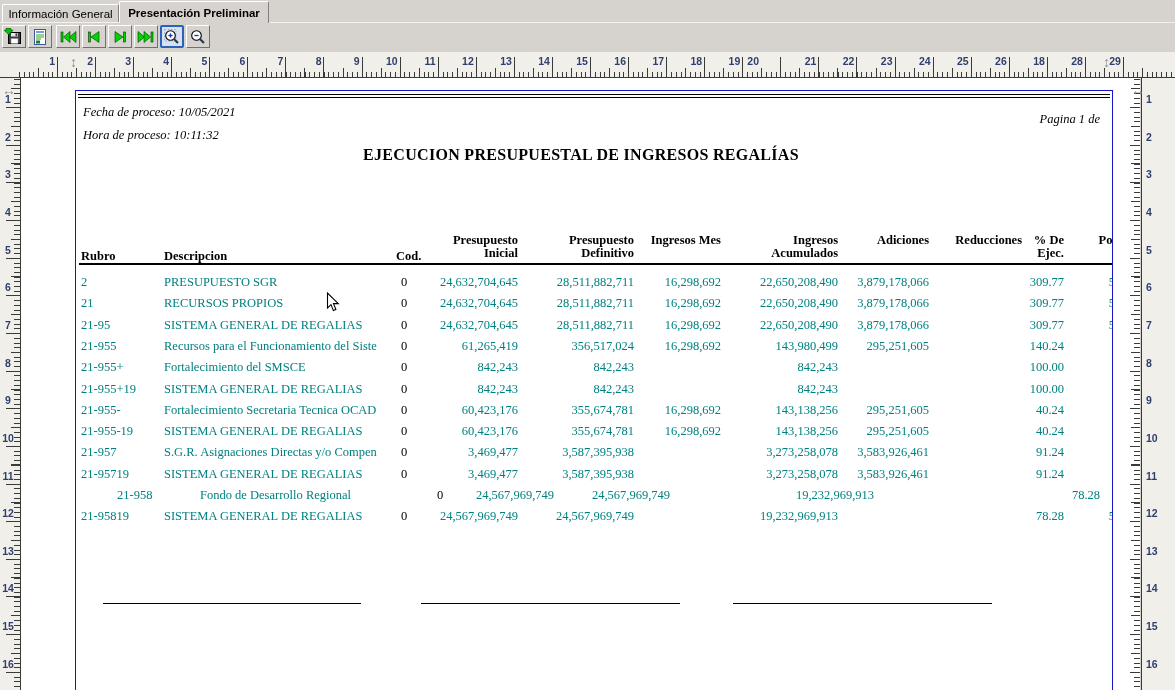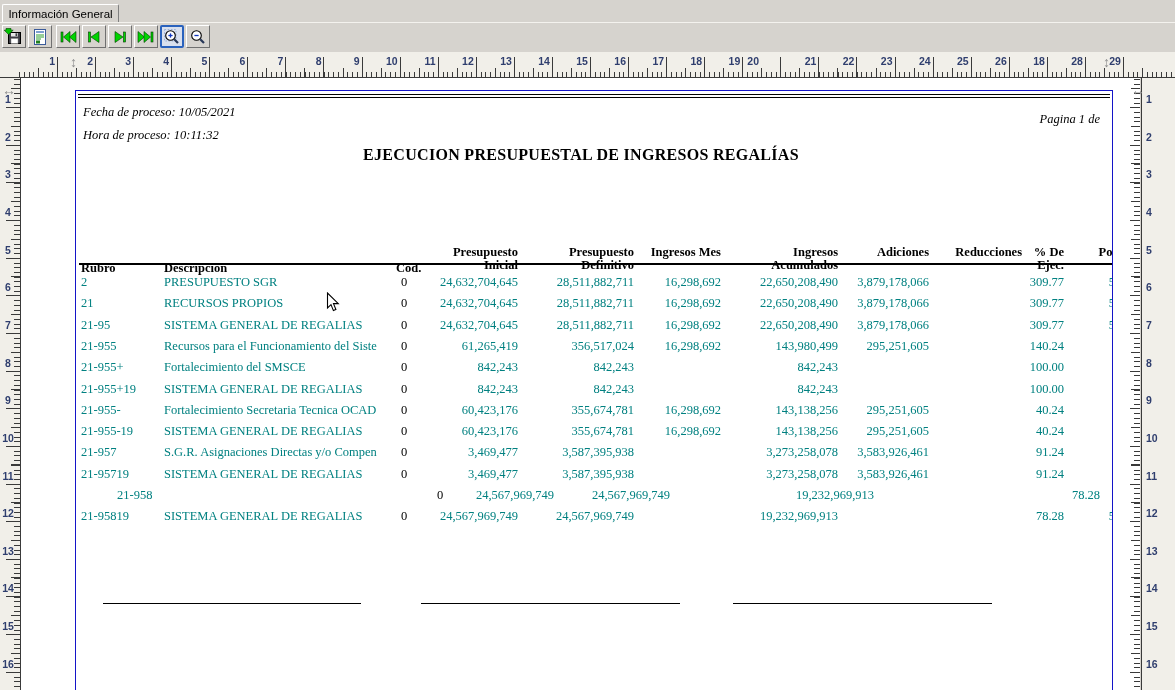--- a/index.html
+++ b/index.html
@@ -57,21 +57,21 @@
 
   
   .page{position:absolute;left:75px;top:90px;width:1038px;height:605px;background:#fff;
         border:1px solid #1414c8;overflow:hidden;font-family:"Liberation Serif",serif;}
   .dline{position:absolute;left:2px;right:2px;height:1px;background:#000;}
   .hmeta{position:absolute;font-style:italic;font-size:12.5px;color:#000;white-space:nowrap;text-align:center;}
   .rtitle{position:absolute;left:0;width:1010px;text-align:center;font-weight:bold;font-size:16px;
           letter-spacing:.3px;color:#000;}
   .rsub{position:absolute;left:0;width:1010px;text-align:center;font-weight:bold;font-size:14px;color:#000;}
   .hcell{position:absolute;top:143px;height:29px;display:flex;flex-direction:column;
-         font-weight:bold;font-size:12.5px;line-height:13px;text-align:center;color:#000;margin-top:12px;}
+         font-weight:bold;font-size:12.5px;line-height:13px;text-align:center;color:#000;}
   .hcell.bot{justify-content:flex-end;}
   .hcell.top{justify-content:flex-start;}
   .hrule{position:absolute;left:3px;top:172px;width:1035px;height:2px;background:#000;}
   .trow{position:absolute;left:0;width:1038px;height:15px;}
   .cell{position:absolute;top:0;font-size:12.5px;color:#008080;white-space:nowrap;overflow:hidden;}
   .cell.c2{color:#000;}
   .c0{left:5px;width:80px;text-align:left;}
   .c1{left:88px;width:233px;text-align:left;}
   .c2{left:320px;width:16px;text-align:center;}
   .c3{left:332px;width:110px;text-align:right;}
@@ -87,20 +87,23 @@
 </style>
 </head>
 <body>
 
 <div id="app">
 
   <div class="tabbar">
     <div class="page-edge"></div>
     <div class="tab inactive">
       <span>Información General</span>
+    </div>
+    <div class="tab active">
+      <span>Presentación Preliminar</span>
     </div>
   </div>
 
   <div class="toolbar">
     <button class="tbtn" style="left:2px">
       <svg width="20" height="20" viewBox="0 0 20 20">
         <rect x="4.5" y="5.5" width="12" height="11" fill="#3c3c44" stroke="#000"></rect>
         <rect x="7" y="6" width="7" height="3.5" fill="#e8e8e8"></rect>
         <rect x="11.5" y="6.3" width="1.8" height="2.8" fill="#3c3c44"></rect>
         <rect x="7" y="11.5" width="7" height="5" fill="#fff" stroke="#888" stroke-width="0.5"></rect>
@@ -480,20 +483,21 @@
           <div class="cell c4">3,587,395,938</div>
           <div class="cell c5"></div>
           <div class="cell c6">3,273,258,078</div>
           <div class="cell c7">3,583,926,461</div>
           <div class="cell c8"></div>
           <div class="cell c9">91.24</div>
           <div class="cell c10"></div>
         </div>
         <div class="trow" style="top: 397px; margin-left: 36px;">
           <div class="cell c0">21-958</div>
+          <div class="cell c1">Fondo de Desarrollo Regional</div>
           <div class="cell c2">0</div>
           <div class="cell c3">24,567,969,749</div>
           <div class="cell c4">24,567,969,749</div>
           <div class="cell c5"></div>
           <div class="cell c6">19,232,969,913</div>
           <div class="cell c7"></div>
           <div class="cell c8"></div>
           <div class="cell c9">78.28</div>
           <div class="cell c10">5,</div>
         </div>

